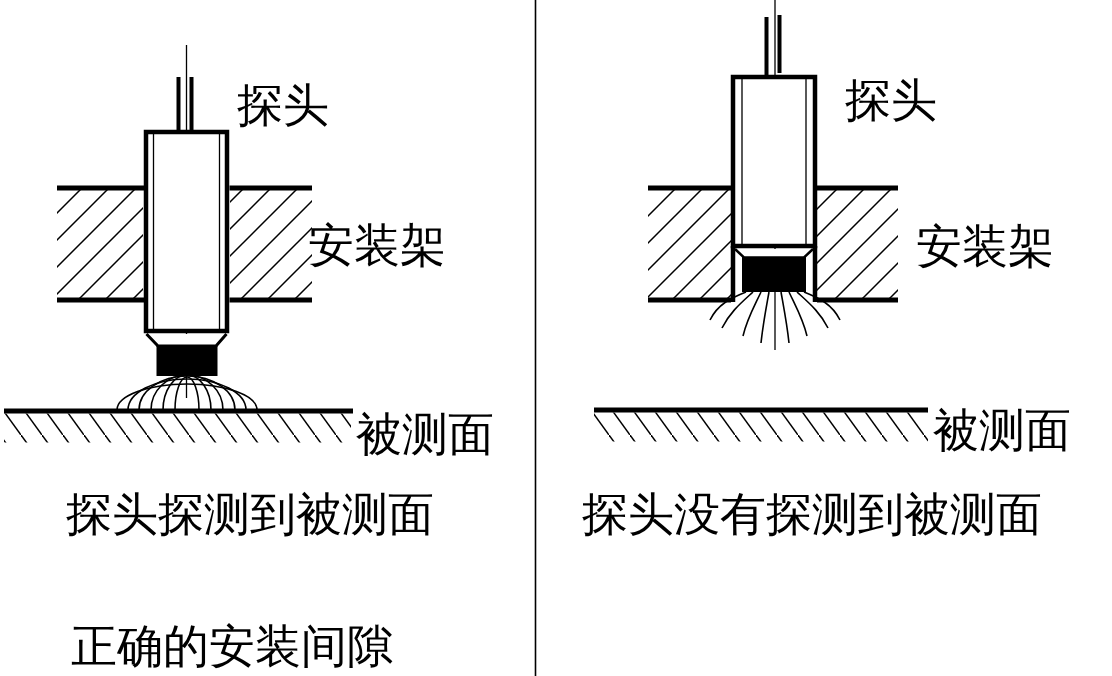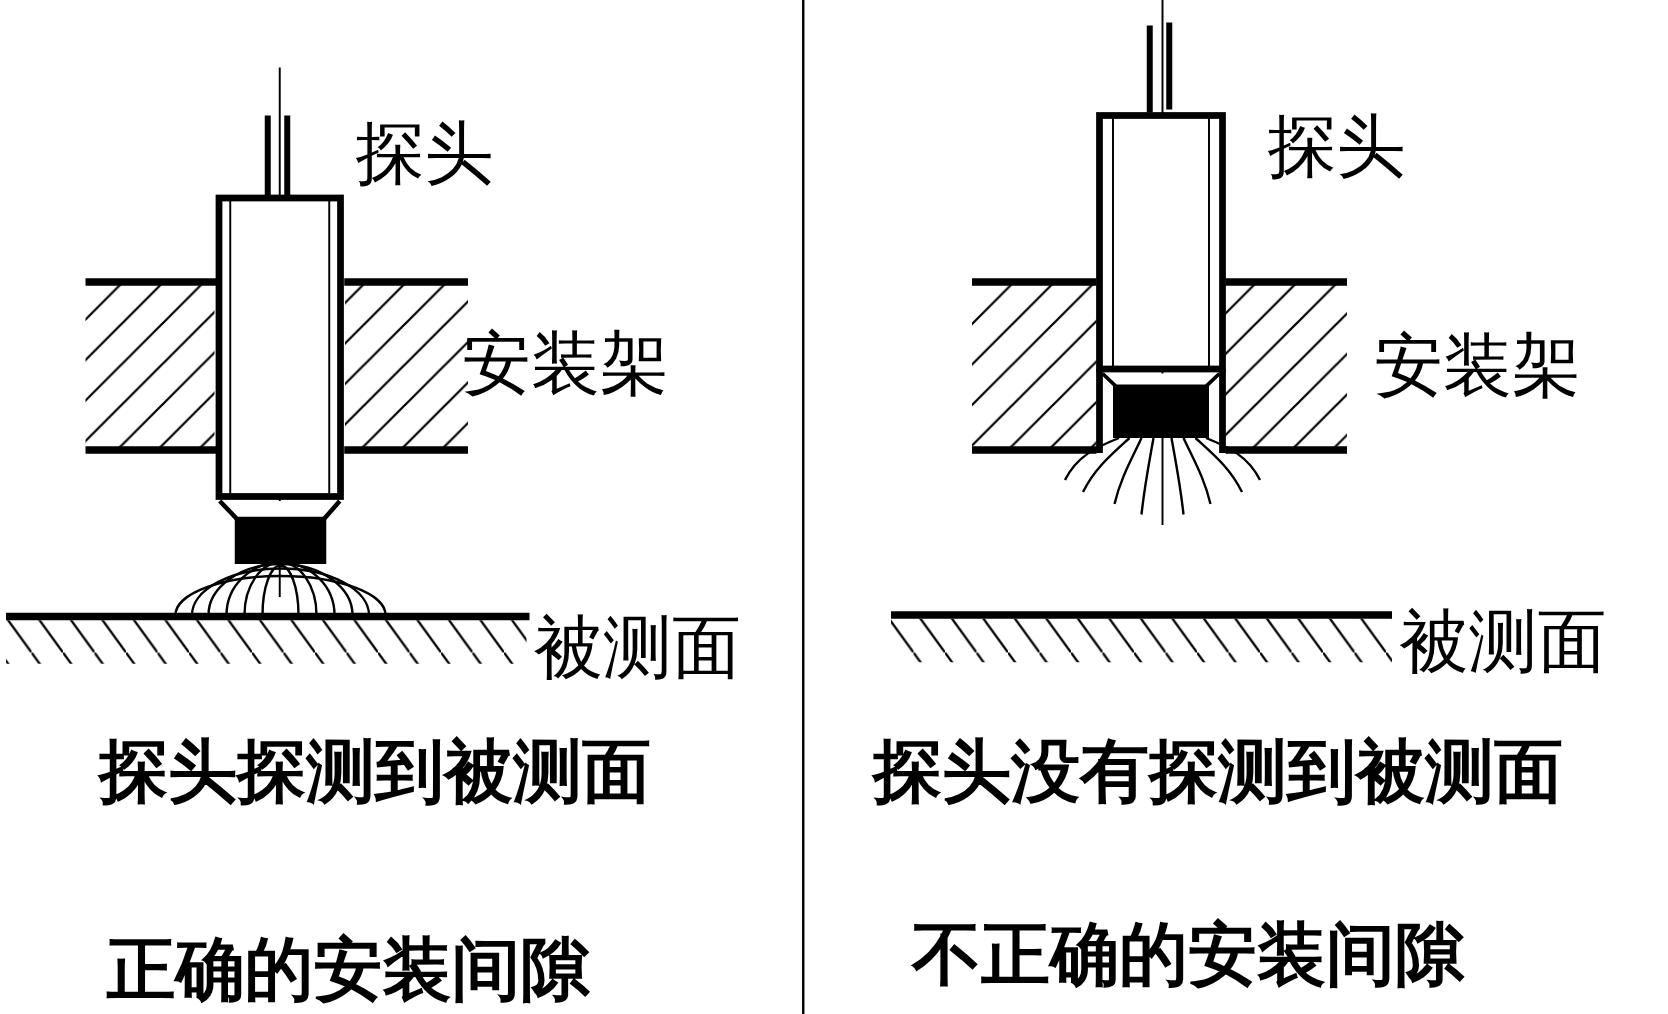--- a/index.html
+++ b/index.html
@@ -10,30 +10,29 @@
     overflow:hidden;
     font-family:"Liberation Serif","DejaVu Serif",serif;
   }
   #drawing{position:absolute;left:0;top:0;}
   .cjk-label{
     position:absolute;
     font-size:46px;
     line-height:1;
     color:#000;
     white-space:nowrap;
-    font-family:Liberation Mono, monospace;
+    font-family:Liberation Serif, serif;
   }
   .caption{
     position:absolute;
     font-size:46px;
     line-height:1;
     color:#000;
     white-space:nowrap;
     font-family:"Liberation Serif","DejaVu Serif",serif;
-    font-weight:bold;
   }
 </style>
 </head>
 <body>
 
 <div id="canvas">
 
   <svg id="drawing" width="1112" height="676" viewBox="0 0 1112 676" xmlns="http://www.w3.org/2000/svg">
     <defs>
 
@@ -119,15 +118,14 @@
   <div class="cjk-label" style="left:237px;top:83px">探头</div>
   <div class="cjk-label" style="left:308px;top:223px">安装架</div>
   <div class="cjk-label" style="left:356px;top:412px">被测面</div>
   <div class="caption" style="left:66px;top:492px">探头探测到被测面</div>
   <div class="caption" style="left:71px;top:624px">正确的安装间隙</div>
 
   <div class="cjk-label" style="left:845px;top:78px">探头</div>
   <div class="cjk-label" style="left:916px;top:224px">安装架</div>
   <div class="cjk-label" style="left:933px;top:408px">被测面</div>
   <div class="caption" style="left:582px;top:492px">探头没有探测到被测面</div>
-  <div class="caption" style="left:608px;top:614px">不正确的安装间隙</div>
 
 </div>
 
 </body></html>

